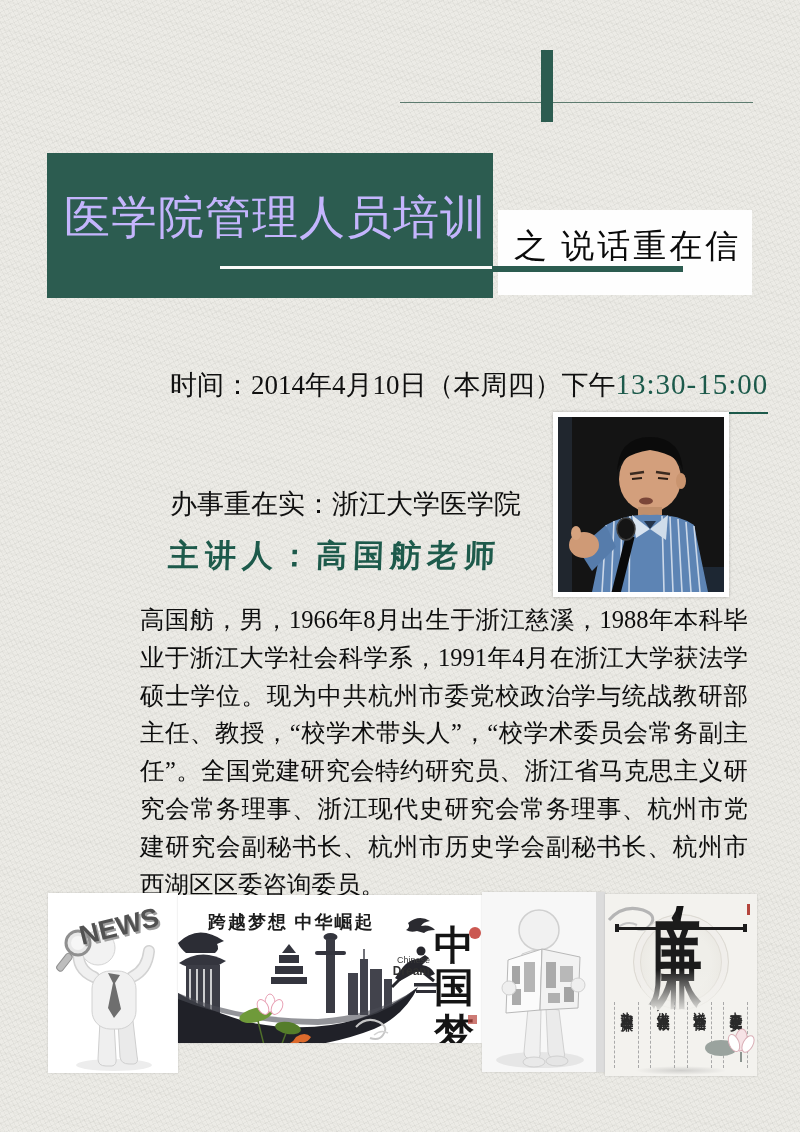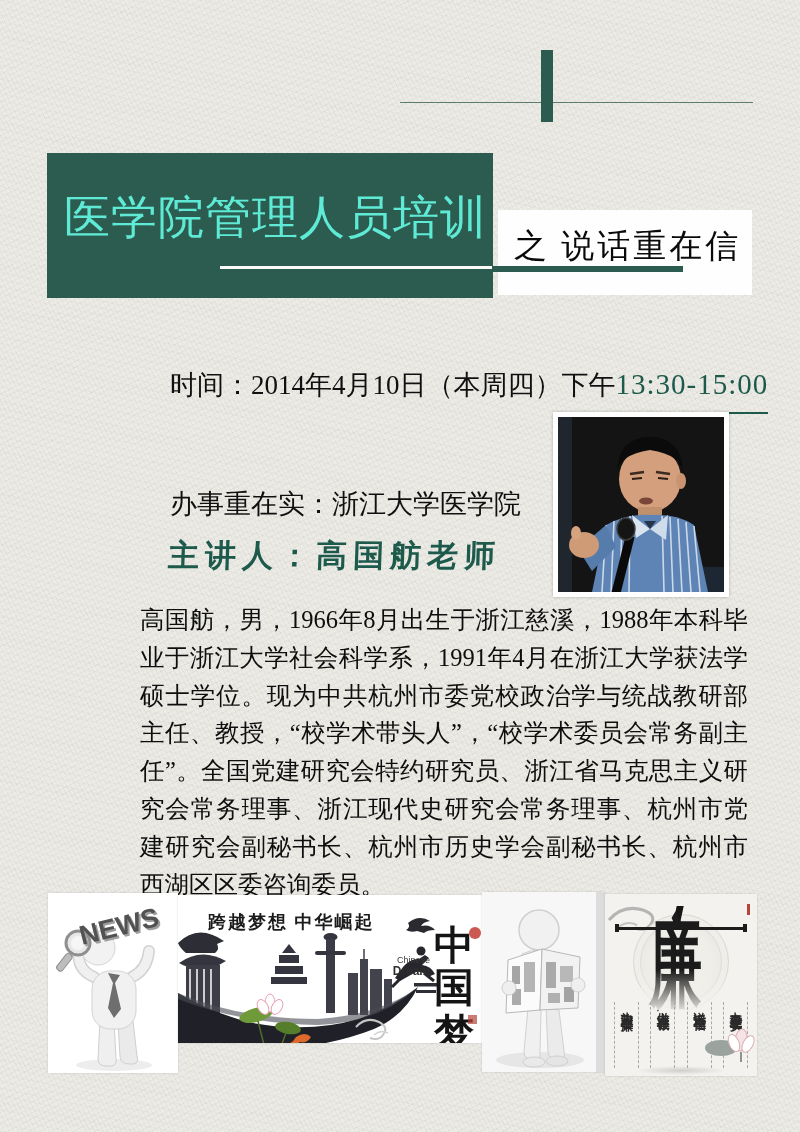--- a/index.html
+++ b/index.html
@@ -14,21 +14,21 @@
   }
   .abs { position:absolute; }
 
   
   .logo-box { left:57px; top:50px; width:87px; height:79px; background:#fdfdfd; box-shadow:0 0 1px rgba(0,0,0,.15); }
   .top-line { left:400px; top:102px; width:353px; height:1px; background:#5d7b6f; }
   .top-bar  { left:541px; top:50px; width:12px; height:72px; background:var(--banner-green,#2c5c50); }
 
   
   .banner { left:47px; top:153px; width:446px; height:145px; background:var(--banner-green,#2c5c50); }
-  .banner-title { position:absolute; left:17px; top:34px; font-size:46px; color:#5eead4; letter-spacing:1px; white-space:nowrap; }
+  .banner-title { position:absolute; left:17px; top:34px; font-size:46px; color:#c4b5fd; letter-spacing:1px; white-space:nowrap; }
   .white-underline { left:220px; top:266px; width:273px; height:3px; background:#fbfbf9; }
   .subtitle-box { left:498px; top:210px; width:254px; height:85px; background:#fefefe; }
   .subtitle { position:absolute; left:16px; top:14px; font-size:33px; color:#0a0a0a; letter-spacing:3px; white-space:nowrap; }
   .subtitle-underline { left:492px; top:266px; width:191px; height:6px; background:var(--banner-green,#2c5c50); }
 
   
   .detail { position:absolute; left:170px; font-size:27px; color:#101010; white-space:nowrap; }
   .d-time { top:367px; } .d-place { top:433px; } .d-att { top:486px; }
   .hl { color:var(--highlight-green,#1d5a4b); border-bottom:2px solid var(--highlight-green,#1d5a4b); padding-bottom:12px; }
   .hl-time { font-size:29px; letter-spacing:1px; }

